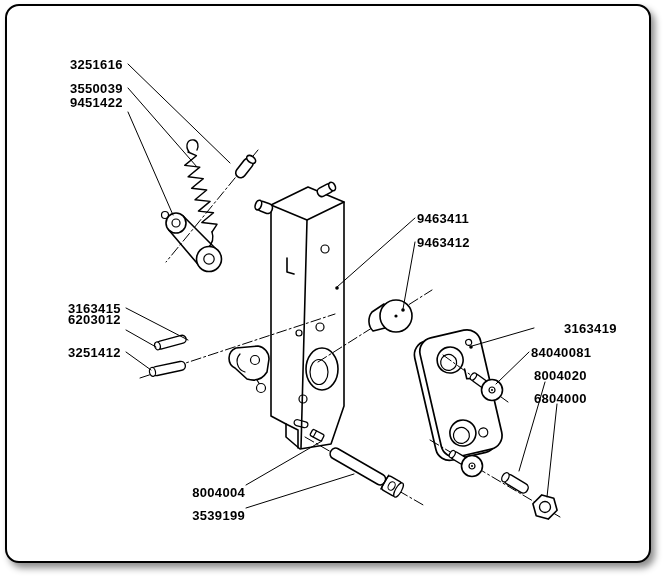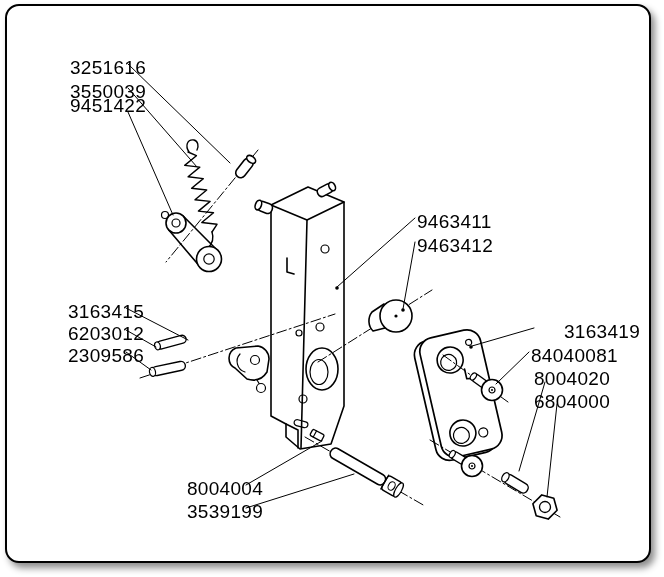--- a/index.html
+++ b/index.html
@@ -2,23 +2,23 @@
 <html><head>
 <meta charset="utf-8">
 <style>
   * { margin:0; padding:0; box-sizing:border-box; }
   html,body { width:664px; height:577px; background:#ffffff; font-family:"Liberation Sans",sans-serif; }
   .stage { position:relative; width:664px; height:577px; background:#ffffff; overflow:hidden; }
   .frame { position:absolute; left:5px; top:4px; width:646px; height:559px;
            border:2px solid #000; border-radius:14px; background:#ffffff;
            box-shadow:4px 5px 7px rgba(0,0,0,0.45); }
   svg.drawing { position:absolute; left:0; top:0; }
-  .callout { position:absolute; font-weight:normal; font-size:19px; color:#000;
+  .callout { position:absolute; font-weight:bold; font-size:13px; color:#000;
              letter-spacing:0.3px; white-space:nowrap; }
-  .callout.ra { width:58px; text-align:right; }
+  .callout.ra { width:58px; text-align:right;margin-top:7px; }
 </style>
 </head>
 <body>
 
 <div class="stage">
   <div class="frame"></div>
 
   <svg class="drawing" width="664" height="577" viewBox="0 0 664 577" fill="none" stroke="#000" stroke-width="1.6" stroke-linejoin="round" stroke-linecap="round">
 
     <g>
@@ -173,21 +173,21 @@
       <circle cx="471" cy="347" r="1.8" fill="#000" stroke="none"></circle>
     </g>
   </svg>
 
   <div class="callout" style="left:70px;  top:57px">3251616</div>
   <div class="callout" style="left:70px;  top:81px">3550039</div>
   <div class="callout" style="left:70px;  top:95px">9451422</div>
   <div class="callout" style="left:417px; top:211px">9463411</div>
   <div class="callout" style="left:417px; top:235px">9463412</div>
   <div class="callout" style="left:68px;  top:301px">3163415</div>
-  <div class="callout" style="left:68px;  top:323px">6203012</div>
-  <div class="callout" style="left:68px;  top:345px">2309586</div>
+  <div class="callout" style="left:68px;  top:312px">6203012</div>
+  <div class="callout" style="left:68px;  top:345px">3251412</div>
   <div class="callout" style="left:564px; top:321px">3163419</div>
   <div class="callout" style="left:531px; top:345px">84040081</div>
   <div class="callout" style="left:534px; top:368px">8004020</div>
   <div class="callout" style="left:534px; top:391px">6804000</div>
   <div class="callout ra" style="left:187px; top:478px">8004004</div>
   <div class="callout ra" style="left:187px; top:501px">3539199</div>
 </div>
 
 </body></html>

